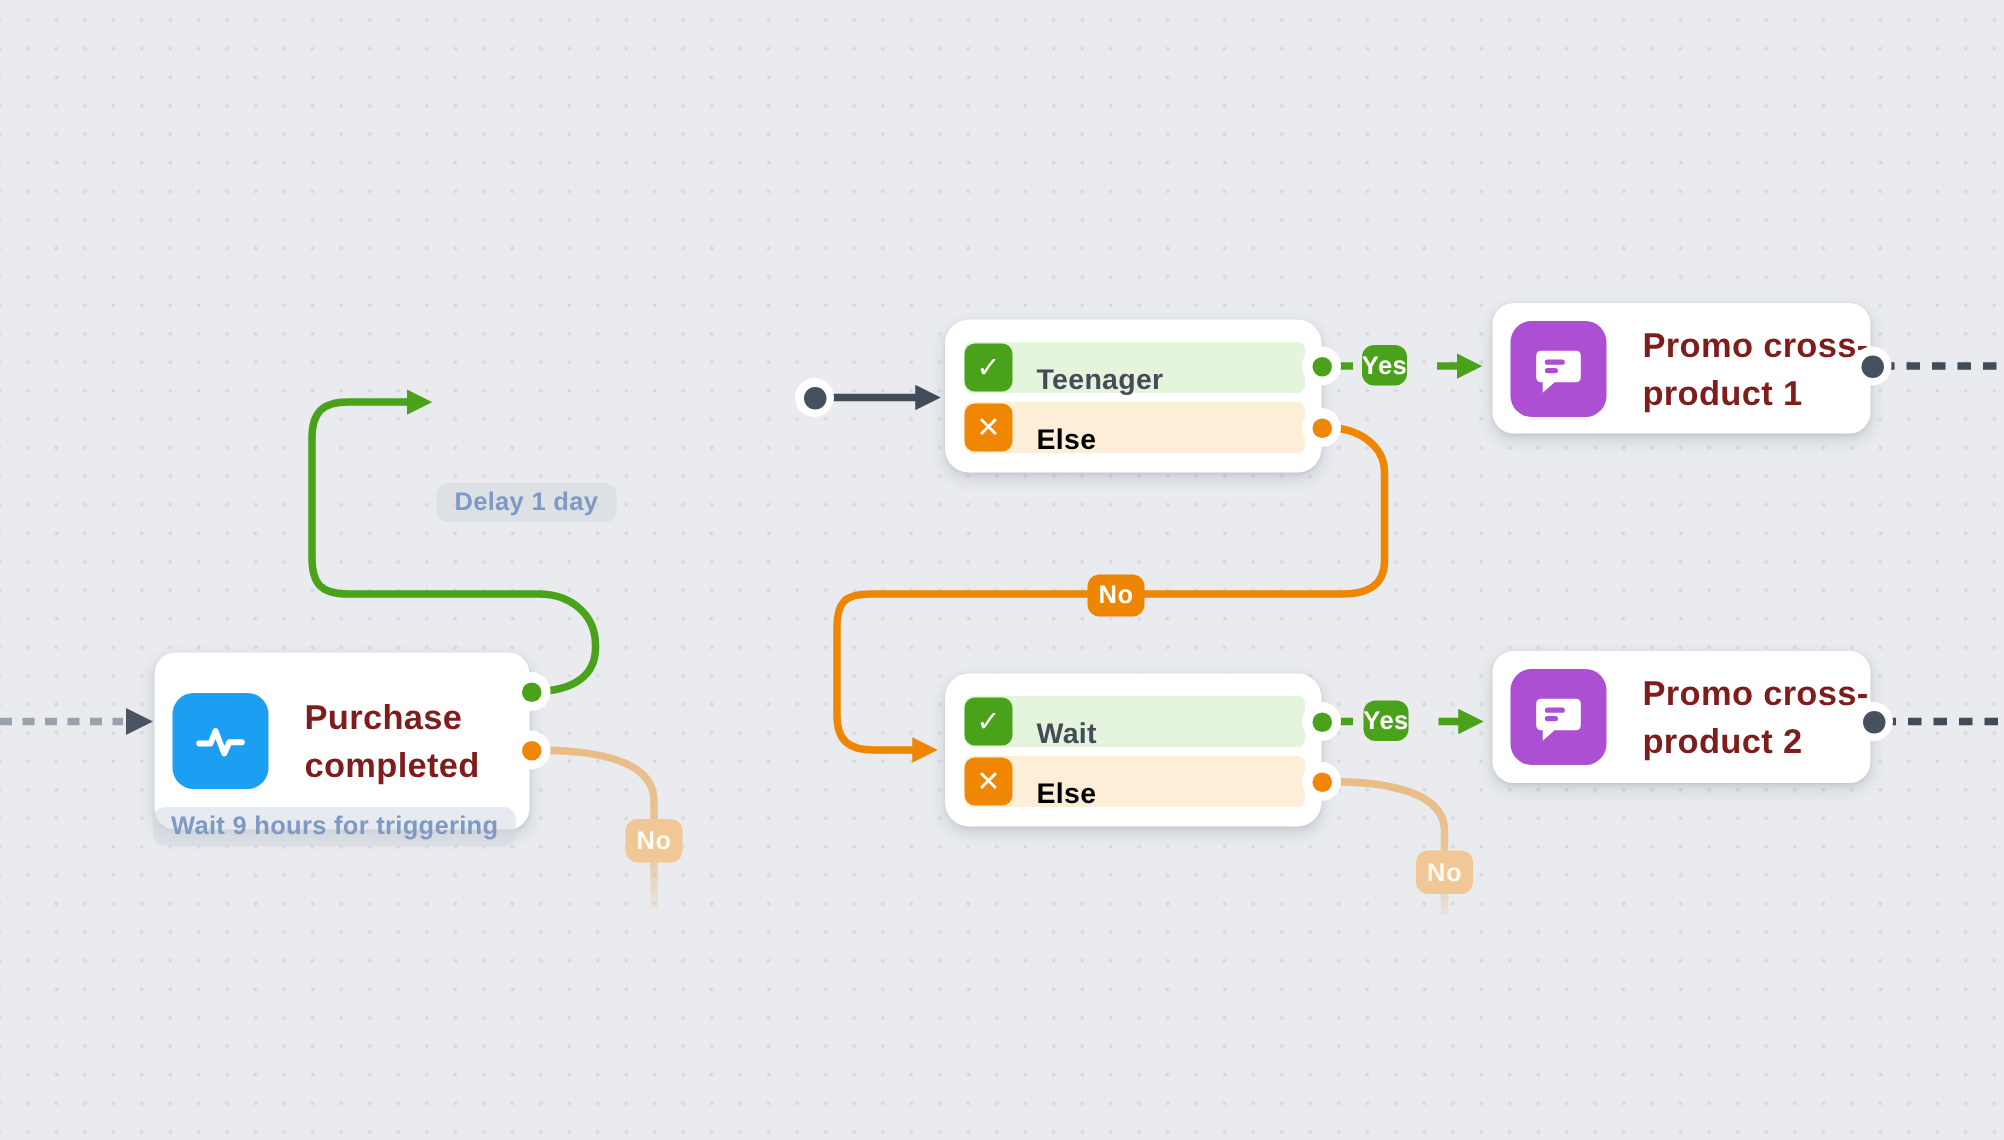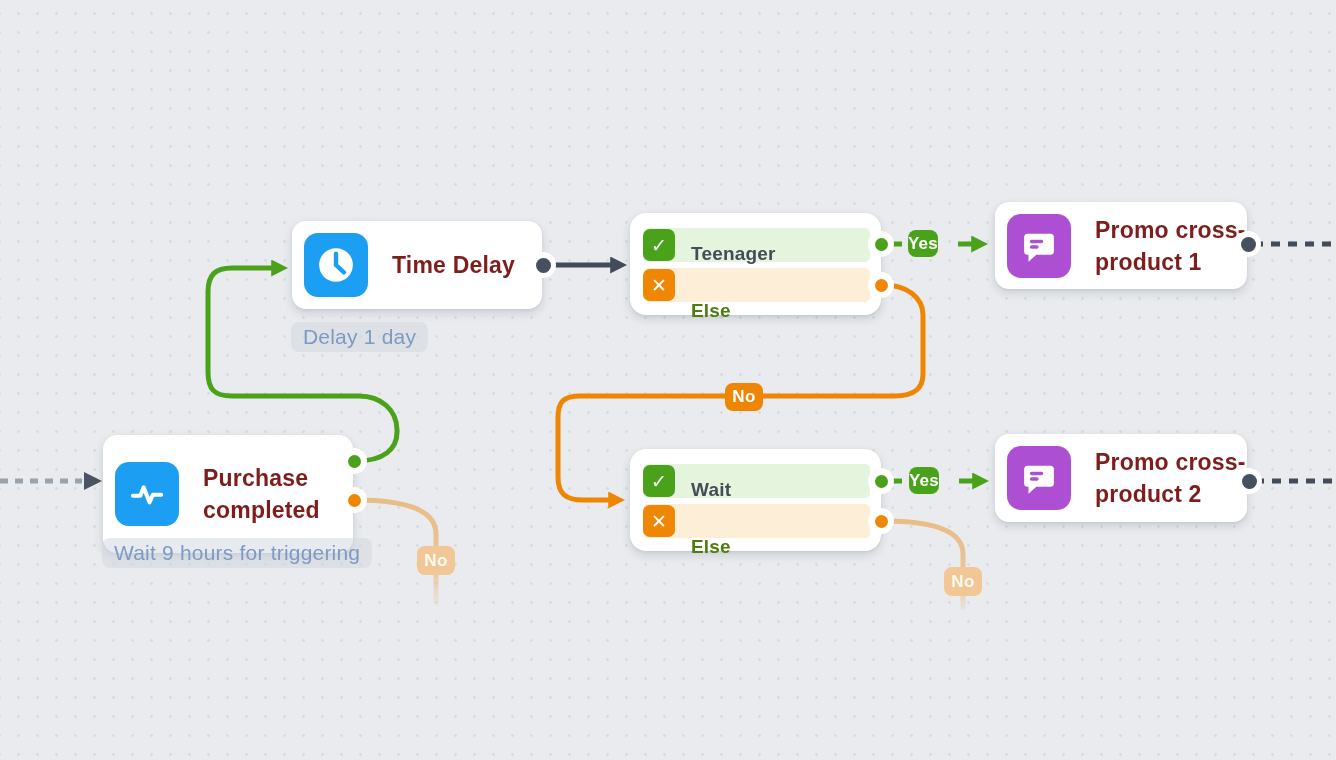--- a/index.html
+++ b/index.html
@@ -36,27 +36,27 @@
     display:flex;align-items:center;justify-content:center;
   }
   .row-label{
     position:absolute;left:48px;top:0;height:51px;display:flex;align-items:center;
     font-size:19px;font-weight:700;color:#454c57;letter-spacing:0.2px;
   }
   .green-row{background:#e4f4dd;}
   .orange-row{background:#fdeed8;}
   .green-bg{background:#4aa21b;}
   .orange-bg{background:#ef8604;}
-  .else-label{color:#4d7c0f;margin-top:17px;}
+  .else-label{color:#000000;}
   .row-top{top:15px;}
   .row-bottom{top:55px;}
   .sublabel{
     position:absolute;z-index:2;background:rgba(212,216,224,0.55);
-    border-radius:8px;padding:3px 12px;font-size:21px;color:#7d9ac5;
-    white-space:nowrap;letter-spacing:0.2px;
+    border-radius:8px;padding:3px 12px;font-size:17px;color:#7d9ac5;
+    white-space:nowrap;letter-spacing:0.2px;font-weight:bold;
   }
   .badge{
     position:absolute;z-index:4;border-radius:8px;color:#ffffff;
     font-size:17px;font-weight:700;display:flex;align-items:center;justify-content:center;
     letter-spacing:0.3px;
   }
   .badge.yes{background:#4aa21b;width:30px;height:27px;}
   .badge.no{background:#ee8604;width:38px;height:28px;border-radius:8px;}
   .badge.no-faded{background:#f1c796;width:38px;height:29px;border-radius:8px;color:rgba(255,253,248,0.95);}
   .port{position:absolute;z-index:3;width:0;height:0;}
@@ -124,29 +124,20 @@
   <div class="node" style="left:103px;top:435px;width:250px;height:118px">
     <div class="icon-box" style="background:#1c9ff2">
       <svg width="40" height="40" viewBox="0 0 24 24">
         <path d="M3.5 13 H8 L10 8 L13.5 17 L15.5 12.5 H20.5" stroke="#ffffff" stroke-width="2.4" fill="none" stroke-linecap="round" stroke-linejoin="round"></path>
       </svg>
     </div>
     <div class="node-title narrow">Purchase completed</div>
   </div>
   <div class="sublabel" style="left:102px;top:538px">Wait 9 hours for triggering</div>
 
-  <div class="node" style="left:292px;top:221px;width:250px;height:88px">
-    <div class="icon-box" style="background:#1c9ff2">
-      <svg width="44" height="44" viewBox="0 0 24 24">
-        <circle cx="12" cy="12" r="9.2" fill="#ffffff"></circle>
-        <path d="M12 12 L12 5.8 M12 12 L16.3 16" stroke="#1c9ff2" stroke-width="2.4" fill="none" stroke-linecap="round"></path>
-      </svg>
-    </div>
-    <div class="node-title">Time Delay</div>
-  </div>
   <div class="sublabel" style="left:291px;top:322px">Delay 1 day</div>
 
   <div class="node cond" style="left:630px;top:213px;width:251px;height:102px">
     <div class="cond-row green-row row-top">
       <div class="row-icon green-bg">✓</div>
       <div class="row-label">Teenager</div>
     </div>
     <div class="cond-row orange-row row-bottom">
       <div class="row-icon orange-bg">✕</div>
       <div class="row-label else-label">Else</div>

